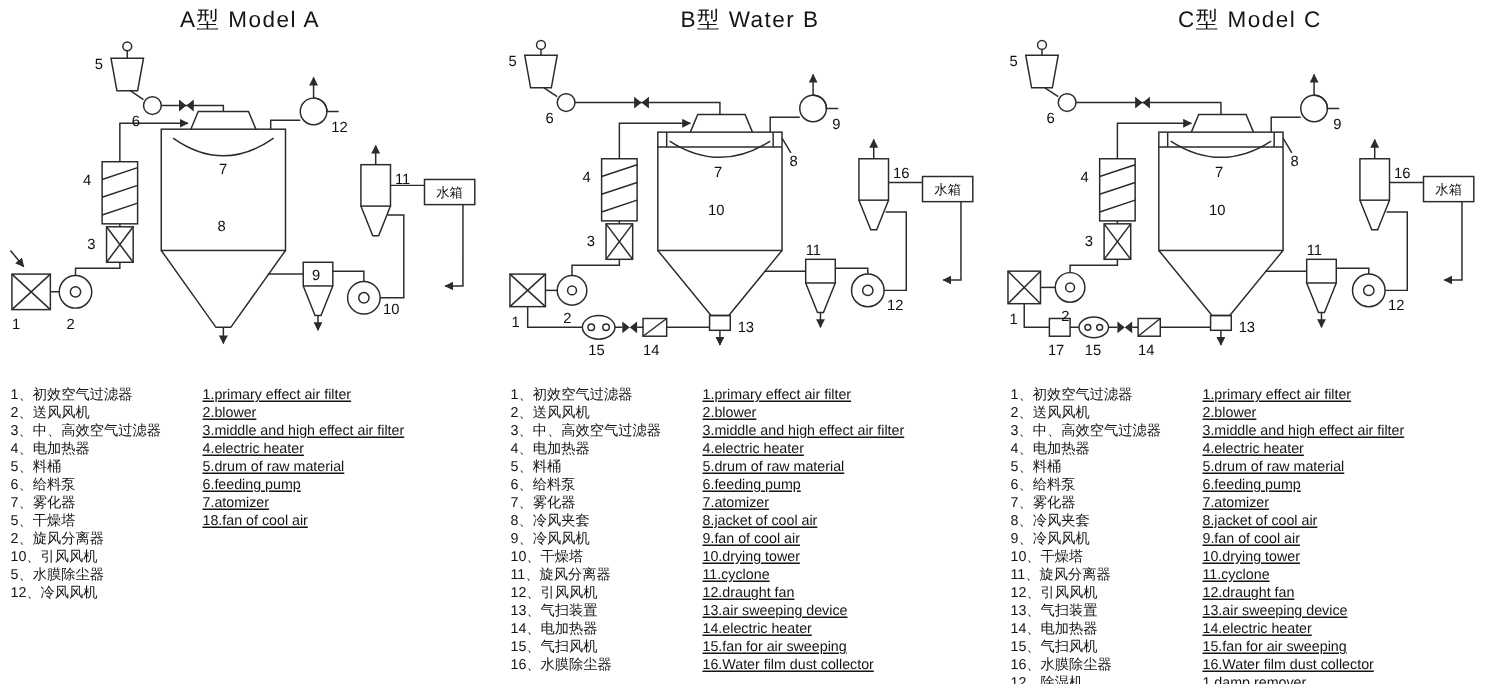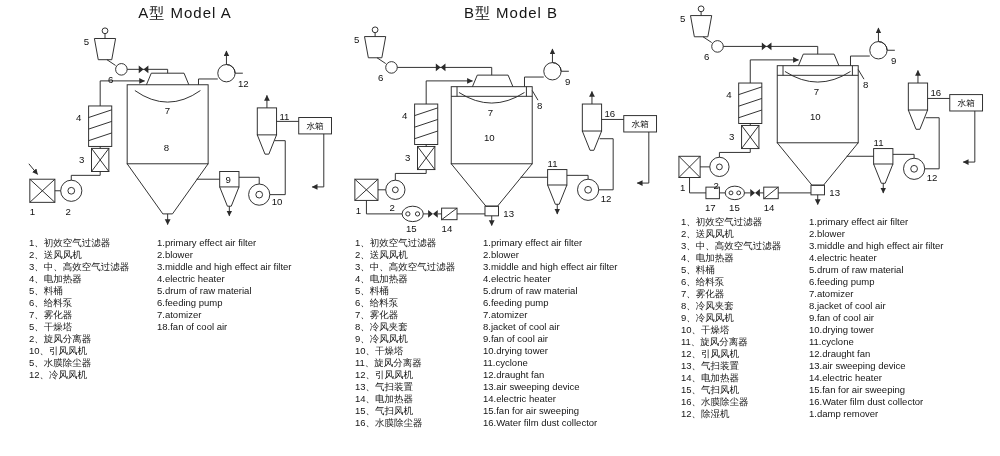--- a/index.html
+++ b/index.html
@@ -2,35 +2,35 @@
 <html><head>
 <meta charset="utf-8">
 <style>
   * { box-sizing: border-box; }
   html, body { margin: 0; padding: 0; }
   body {
     width: 1000px; height: 456px; overflow: hidden;
     background: #ffffff; color: #111;
     font-family: "Liberation Sans", sans-serif;
   }
-  .page { display: flex; width: 1000px; height: 456px; padding-left: 22px; }
+  .page { display: flex; width: 1000px; height: 456px; }
   .model { flex: 1 1 0; padding: 4px 3px 0 3px; border: 0; }
   .title {
     margin: 0 0 2px 0; text-align: center;
     font-size: 15px; font-weight: 500; letter-spacing: 1px; color: #151515;
   }
   .schem { display: block; width: 100%; height: auto; }
   .ln { fill: none; stroke: #2b2b2b; stroke-width: 1; }
   .fl { fill: #2b2b2b; stroke: none; }
   .schem text { font-family: "Liberation Sans", sans-serif; font-size: 10px; fill: #111; }
   .schem text.tk { font-size: 9px; }
   .legend { display: flex; margin-top: 2px; padding-left: 4px; }
-  .lg-col { font-size: 9.5px; line-height: 12px; white-space: nowrap; color: #151515; }
+  .lg-col { font-size: 9.5px; line-height: 12px; white-space: nowrap; color: #151515; margin-top: 16px; }
   .lg-col.cn { width: 128px; }
-  .lg-col.en { flex: 1; }
+  .lg-col.en { flex: 1; text-decoration: underline; }
 </style>
 </head>
 <body>
 
 <div class="page">
 
   <section class="model">
     <h2 class="title">A型 Model A</h2>
 
     <svg class="schem" viewBox="0 0 332 218">
@@ -150,21 +150,21 @@
           <div class="lg-line">4.electric heater</div>
           <div class="lg-line">5.drum of raw material</div>
           <div class="lg-line">6.feeding pump</div>
           <div class="lg-line">7.atomizer</div>
           <div class="lg-line">18.fan of cool air</div>
         </div>
     </div>
   </section>
 
   <section class="model">
-    <h2 class="title">B型 Model B</h2>
+    <h2 class="title">B型 Water B</h2>
 
     <svg class="schem" viewBox="0 0 332 218">
       <defs>
         <marker id="arB" markerWidth="7" markerHeight="7" refX="5.5" refY="3" orient="auto">
           <path d="M0,0 L6,3 L0,6 Z" fill="#2b2b2b"></path>
         </marker>
       </defs>
 
       <g>
         <path class="ln" d="M27,34 L36,40"></path>
@@ -308,20 +308,21 @@
           <div class="lg-line">12.draught fan</div>
           <div class="lg-line">13.air sweeping device</div>
           <div class="lg-line">14.electric heater</div>
           <div class="lg-line">15.fan for air sweeping</div>
           <div class="lg-line">16.Water film dust collector</div>
         </div>
     </div>
   </section>
 
   <section class="model">
+    <h2 class="title">C型 Model C</h2>
 
     <svg class="schem" viewBox="0 0 332 218">
       <defs>
         <marker id="arC" markerWidth="7" markerHeight="7" refX="5.5" refY="3" orient="auto">
           <path d="M0,0 L6,3 L0,6 Z" fill="#2b2b2b"></path>
         </marker>
       </defs>
 
       <g>
         <path class="ln" d="M27,34 L36,40"></path>

